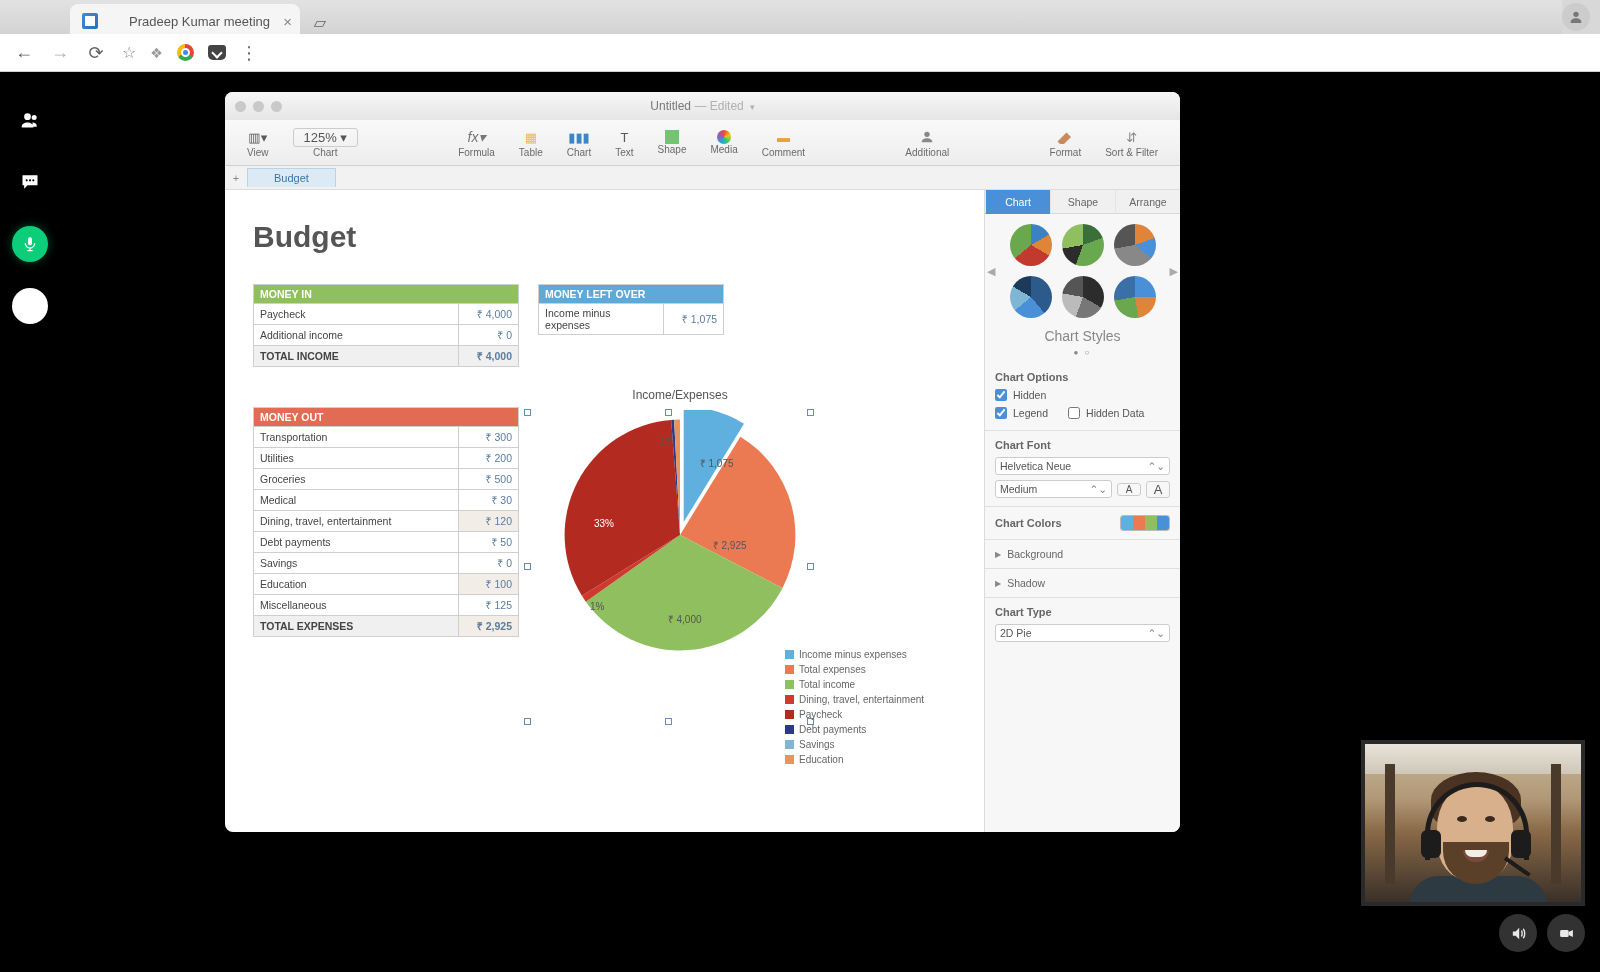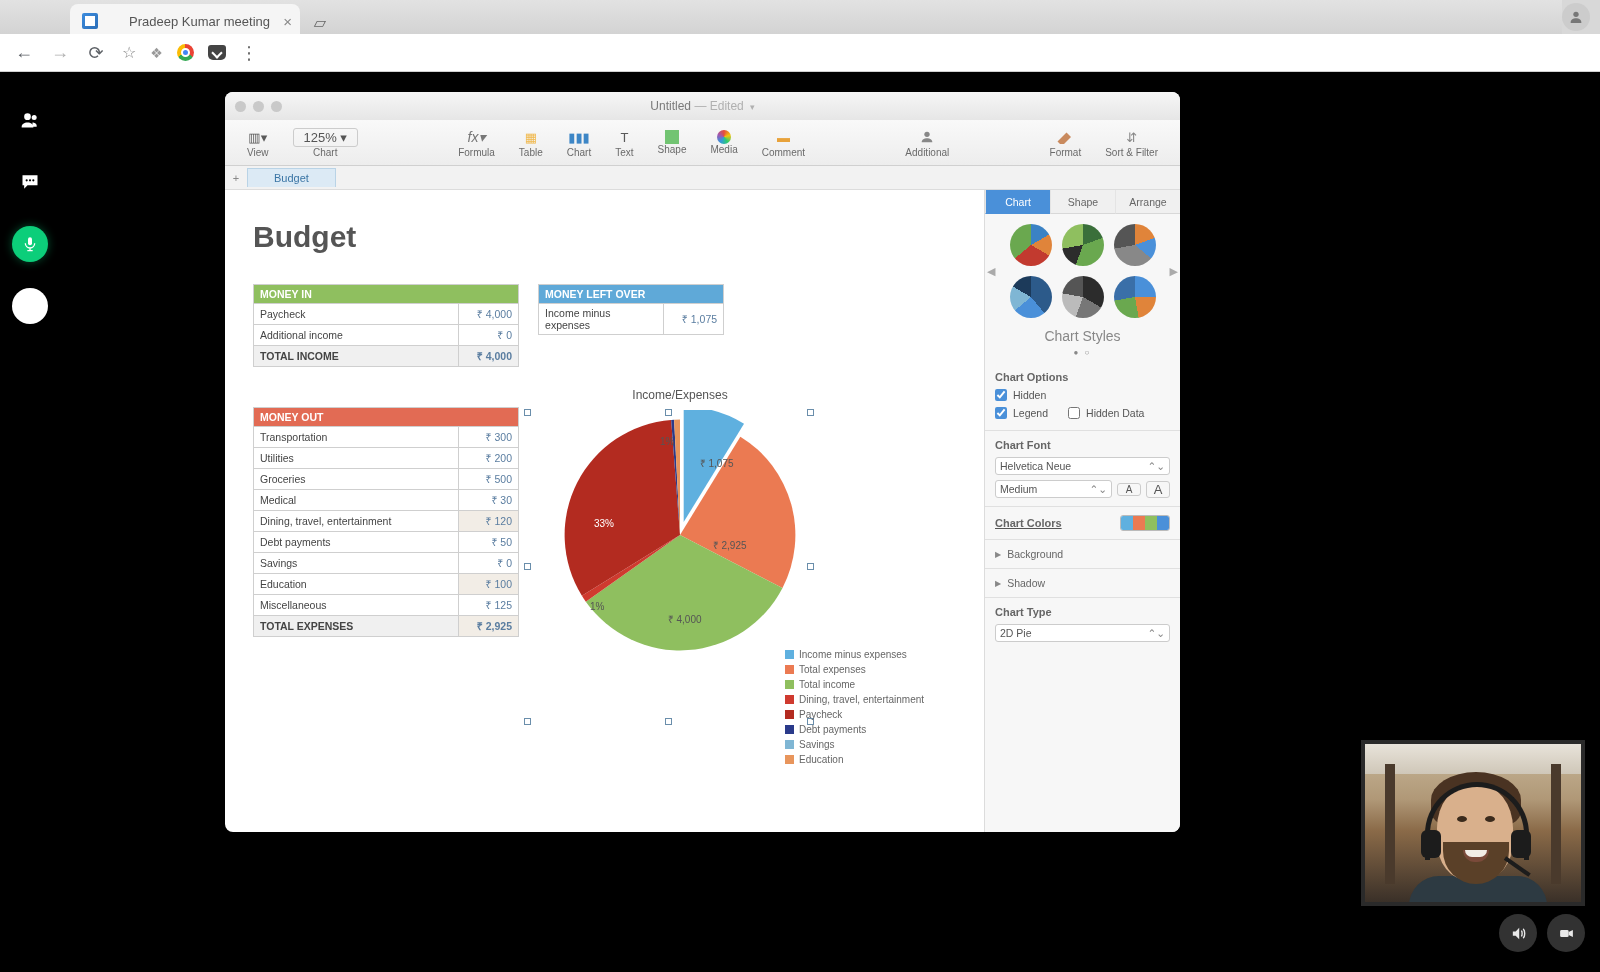--- a/index.html
+++ b/index.html
@@ -484,21 +484,21 @@
         <div class="insp-sec">
           <div class="insp-head">Chart Font</div>
           <div class="sel"><span>Helvetica Neue</span><span style="float:right;color:#888;">⌃⌄</span></div>
           <div class="font-row">
             <div class="sel" style="flex:1;"><span>Medium</span><span style="float:right;color:#888;">⌃⌄</span></div>
             <div class="a-sm">A</div>
             <div class="a-lg">A</div>
           </div>
         </div>
 
-        <div class="insp-sec" style="display:flex;align-items:center;text-decoration:underline;">
+        <div class="insp-sec" style="display:flex;align-items:center;">
           <div class="insp-head" style="margin:0;">Chart Colors</div>
           <div class="color-well" style="margin-left:auto;">
             <span style="background:#5fb0df;"></span>
               <span style="background:#eb7a52;"></span>
               <span style="background:#8fbf5f;"></span>
               <span style="background:#4a90d9;"></span>
           </div>
         </div>
 
         <div class="insp-sec">

